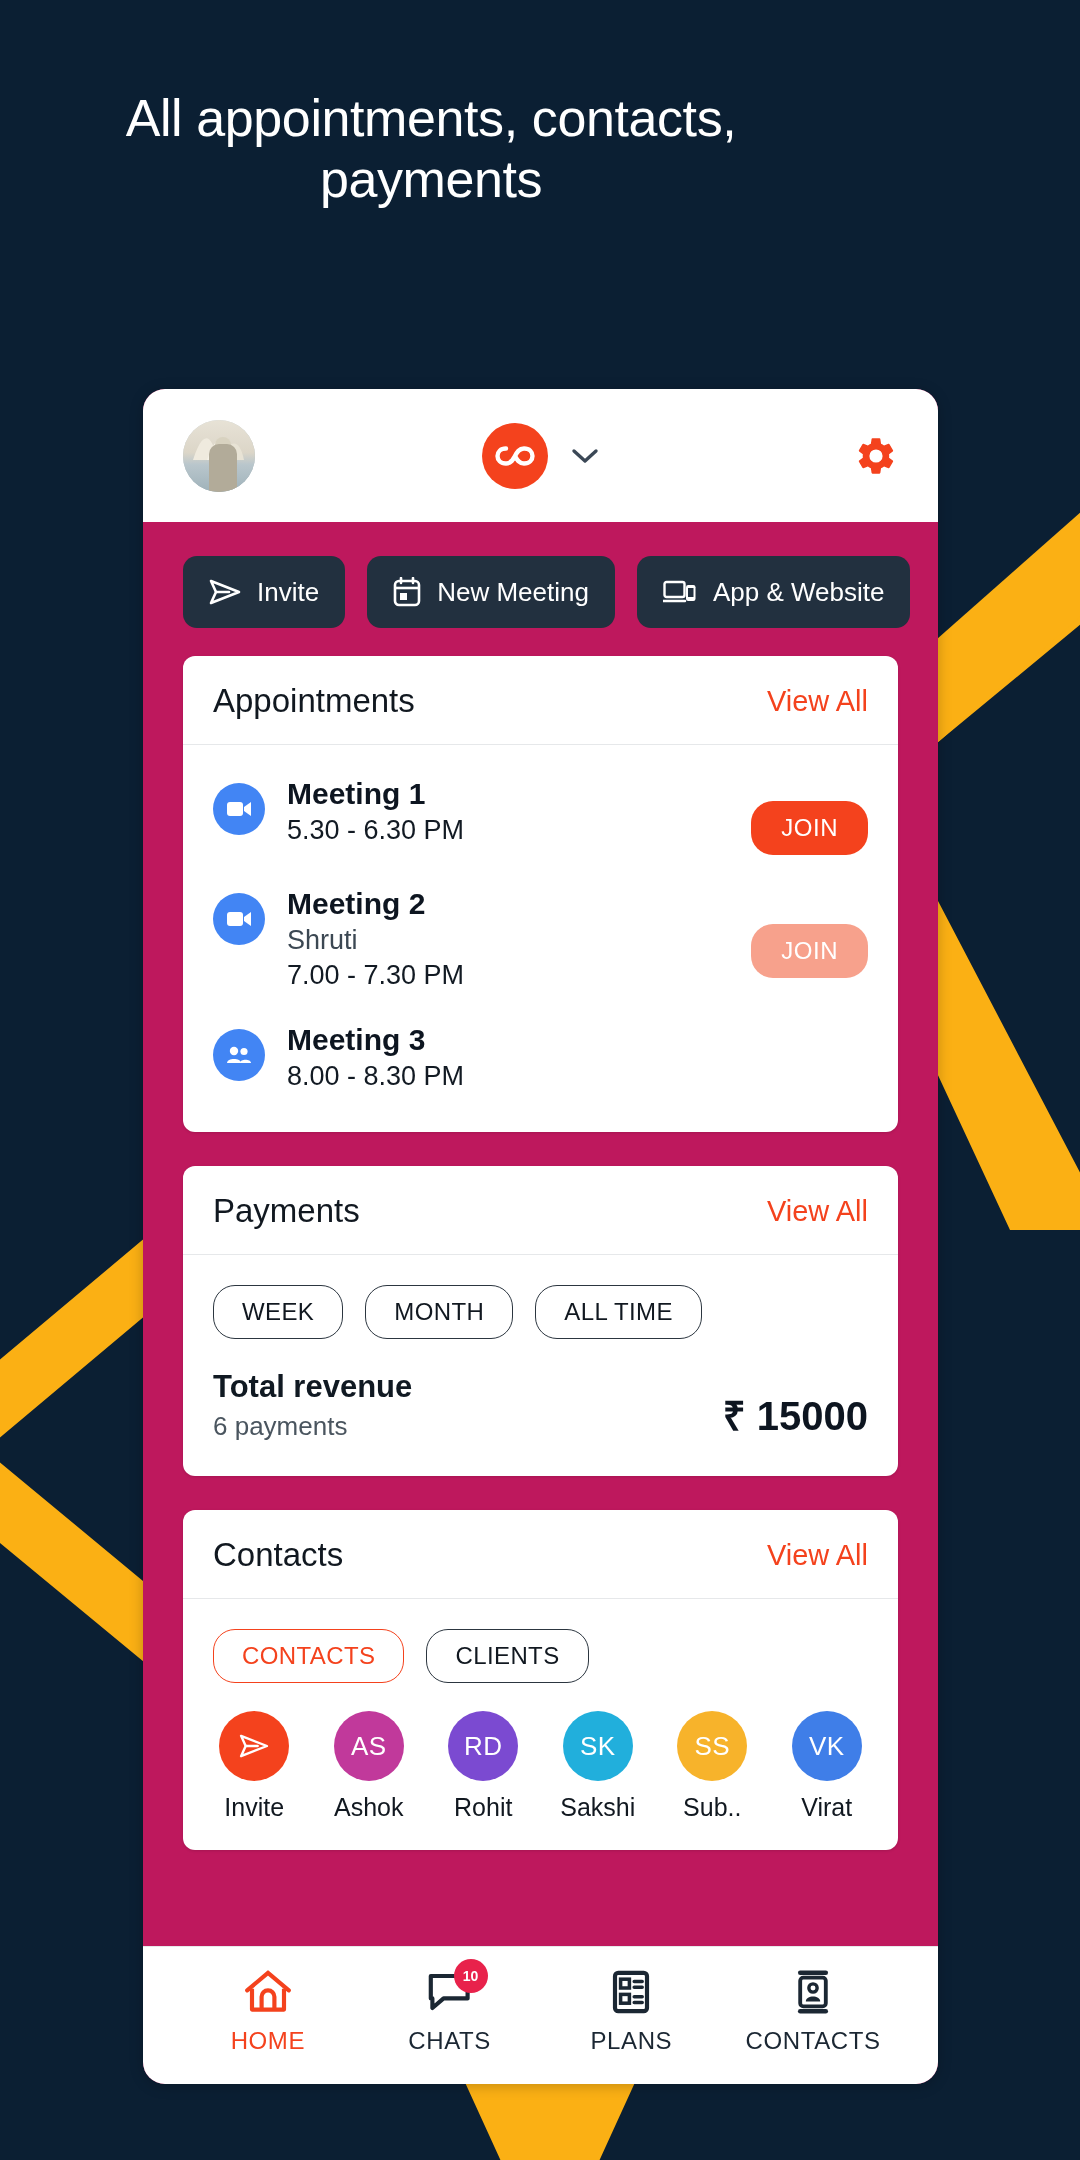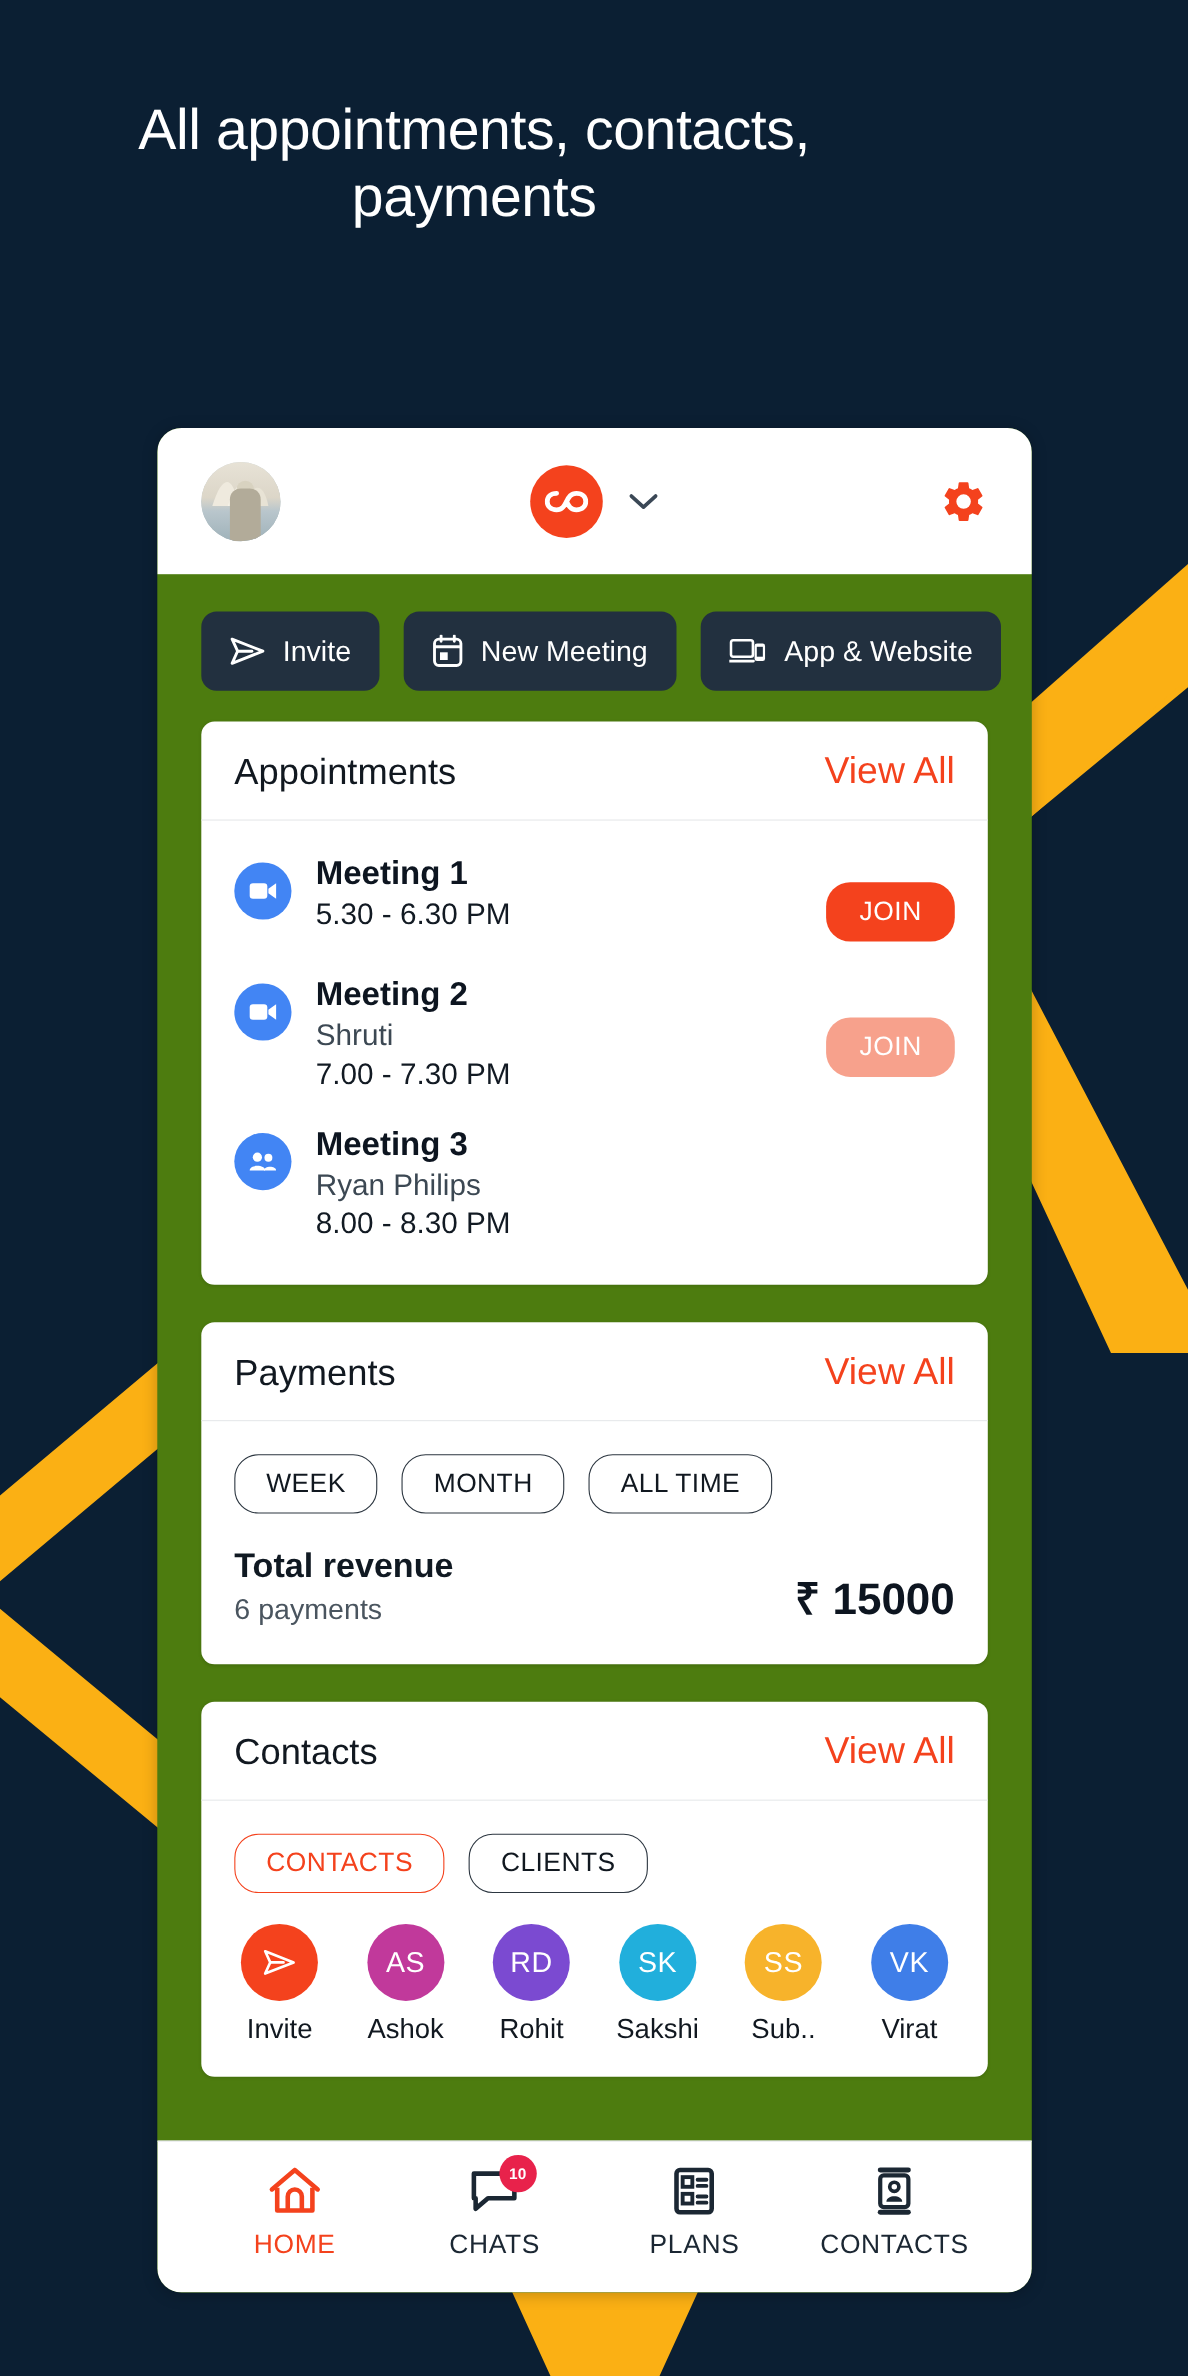--- a/index.html
+++ b/index.html
@@ -33,21 +33,21 @@
     font-weight: 400;
     letter-spacing: -0.4px;
     padding: 0 90px;
   }
 
   
   .phone {
     position: absolute;
     left: 143px; top: 389px;
     width: 795px; height: 1695px;
-    background: #4d7c0f;
+    background: #be185d;
     border-radius: 22px;
     box-shadow: 0 2px 14px rgba(0,0,0,0.22);
     overflow: hidden;
     display: flex; flex-direction: column;
   }
 
   
   .app-header {
     height: 133px;
     background: #ffffff;
@@ -113,21 +113,21 @@
     background: #ffffff;
     border-radius: 12px;
     box-shadow: 0 1px 3px rgba(0,0,0,0.13);
   }
   .card-head {
     display: flex; align-items: center; justify-content: space-between;
     padding: 26px 30px 24px 30px;
     border-bottom: 1px solid #e6e8ea;
   }
   .card-title { font-size: 33px; color: #111820; font-weight: 400; }
-  .view-all { font-size: 34px; color: #f4421d; }
+  .view-all { font-size: 29px; color: #f4421d; }
 
   
   .appt-list { padding: 14px 30px 26px 30px; }
   .appt-row {
     display: flex; align-items: flex-start; gap: 22px;
     padding: 18px 0 14px 0;
   }
   .appt-icon {
     width: 52px; height: 52px; border-radius: 50%;
     background: #4285f4;
@@ -322,21 +322,20 @@
             <div class="appt-icon">
               <svg width="28" height="20" viewBox="0 0 28 20">
                 <circle cx="9" cy="6" r="4.2" fill="#ffffff"></circle>
                 <circle cx="19" cy="6.5" r="3.6" fill="#ffffff"></circle>
                 <path d="M2 18 C2 12.5 16 12.5 16 18 Z" fill="#ffffff"></path>
                 <path d="M15 18 C15 13.5 26 13.5 26 18 Z" fill="#ffffff"></path>
               </svg>
             </div>
             <div class="appt-text">
               <div class="appt-title">Meeting 3</div>
-              <div class="appt-sub">Ryan Philips</div>
               <div class="appt-time">8.00 - 8.30 PM</div>
             </div>
             <div class="join-spacer"></div>
           </div>
 
         </div>
       </div>
 
       <div class="card">
         <div class="card-head">

